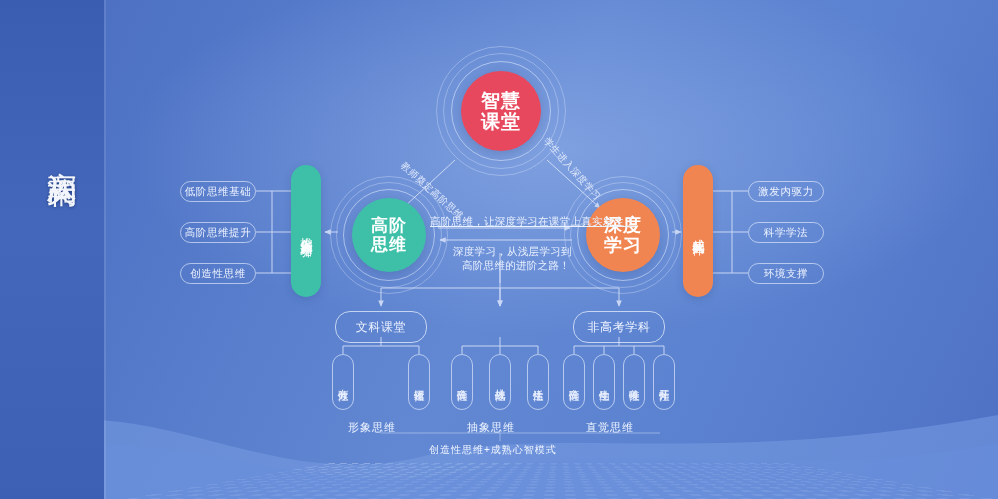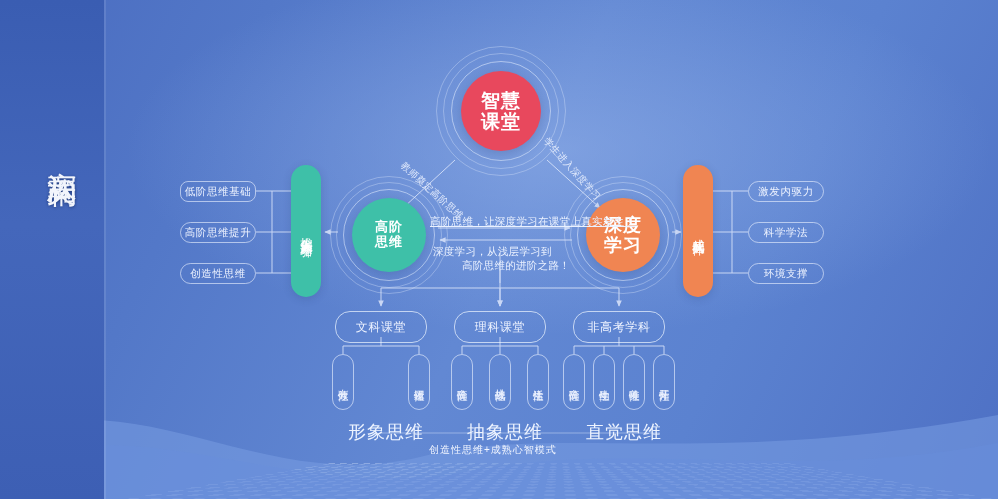--- a/index.html
+++ b/index.html
@@ -49,21 +49,21 @@
   .circ .lbl{display:block;line-height:1.12;letter-spacing:1px;}
   .ring{position:absolute;border-radius:50%;border:1px solid rgba(232,240,255,.55);box-sizing:border-box;}
   .ring.soft{border-color:rgba(232,240,255,.33);}
 
   #hub{left:461px;top:71px;width:80px;height:80px;background:#e8485d;font-size:19px;
        box-shadow:0 3px 12px rgba(30,50,100,.22);}
   #hub-r1{left:451px;top:61px;width:100px;height:100px;}
   #hub-r2{left:443px;top:53px;width:116px;height:116px;}
   #hub-r3{left:436px;top:46px;width:130px;height:130px;}
 
-  #node-ho{left:352px;top:198px;width:74px;height:74px;background:#3ec0a8;font-size:13px;
+  #node-ho{left:352px;top:198px;width:74px;height:74px;background:#3ec0a8;font-size:17px;
        box-shadow:0 3px 12px rgba(30,50,100,.2);}
   #ho-r1{left:343px;top:189px;width:92px;height:92px;}
   #ho-r2{left:336px;top:182px;width:106px;height:106px;}
   #ho-r3{left:330px;top:176px;width:118px;height:118px;}
 
   #node-dl{left:586px;top:198px;width:74px;height:74px;background:#f08552;font-size:18px;
        box-shadow:0 3px 12px rgba(30,50,100,.2);}
   #dl-r1{left:577px;top:189px;width:92px;height:92px;}
   #dl-r2{left:570px;top:182px;width:106px;height:106px;}
   #dl-r3{left:564px;top:176px;width:118px;height:118px;}
@@ -89,21 +89,21 @@
   .chip.vert{
     width:22px;height:56px;border-radius:11px;font-size:10.5px;line-height:1.1;
     writing-mode:vertical-rl;text-orientation:upright;letter-spacing:.5px;
   }
   
   .mid-note{position:absolute;color:#eaf1ff;font-size:10.5px;white-space:nowrap;letter-spacing:.3px;}
   .diag-note{
     position:absolute;color:rgba(234,241,255,.92);font-size:9.5px;letter-spacing:.5px;white-space:nowrap;
   }
   
-  .sum{position:absolute;color:#eef4ff;font-size:18px;letter-spacing:1px;white-space:nowrap;}
+  .sum{position:absolute;color:#eef4ff;font-size:11px;letter-spacing:1px;white-space:nowrap;}
   #sum-final{color:#f2f6ff;font-size:10px;letter-spacing:1px;}
 </style>
 </head>
 <body>
 
 <div id="stage">
 
   <div id="dotfield"></div>
   <svg id="wave" viewBox="0 0 998 180" preserveAspectRatio="none">
     <path d="M0,118 C140,58 260,176 420,138 C560,104 700,150 998,96 L998,180 L0,180 Z" fill="rgba(120,156,226,0.55)"></path>
@@ -206,35 +206,34 @@
   <div class="ring soft" id="dl-r2"></div>
   <div class="ring" id="dl-r1"></div>
   <div class="circ" id="node-dl">
     <span class="lbl">
       <span>深度</span><br>
       <span>学习</span>
     </span>
   </div>
 
   <div class="mid-note" style="left:430px;top:215px;text-decoration:underline;">高阶思维，让深度学习在课堂上真实发生！</div>
-  <div class="mid-note" style="left:433px;top:245px;">深度学习，从浅层学习到</div>
+  <div class="mid-note" style="left:453px;top:245px;">深度学习，从浅层学习到</div>
   <div class="mid-note" style="left:462px;top:259px;">高阶思维的进阶之路！</div>
 
   <div class="pillar" id="pillar-left">拔尖创新人才培养</div>
-  <div class="chip wide" style="left:180px;top:181px;border-radius:8px;">低阶思维基础</div>
+  <div class="chip wide" style="left:180px;top:181px;">低阶思维基础</div>
   <div class="chip wide" style="left:180px;top:222px;">高阶思维提升</div>
   <div class="chip wide" style="left:180px;top:263px;">创造性思维</div>
 
   <div class="pillar" id="pillar-right">成长共同体</div>
   <div class="chip wide" style="left:748px;top:181px;">激发内驱力</div>
   <div class="chip wide" style="left:748px;top:222px;">科学学法</div>
   <div class="chip wide" style="left:748px;top:263px;">环境支撑</div>
 
   <div class="chip cat" style="left:335px;top:311px;">文科课堂</div>
-  <div class="chip cat" style="left:454px;top:311px;">理科课堂</div>
   <div class="chip cat" style="left:573px;top:311px;">非高考学科</div>
 
   <div class="chip vert" style="left:332px;top:354px;">有效性</div>
   <div class="chip vert" style="left:408px;top:354px;">逻辑性</div>
   <div class="chip vert" style="left:451px;top:354px;">高阶性</div>
   <div class="chip vert" style="left:489px;top:354px;">挑战性</div>
   <div class="chip vert" style="left:527px;top:354px;">生活性</div>
   <div class="chip vert" style="left:563px;top:354px;">高阶性</div>
   <div class="chip vert" style="left:593px;top:354px;">生动性</div>
   <div class="chip vert" style="left:623px;top:354px;">唯美性</div>

